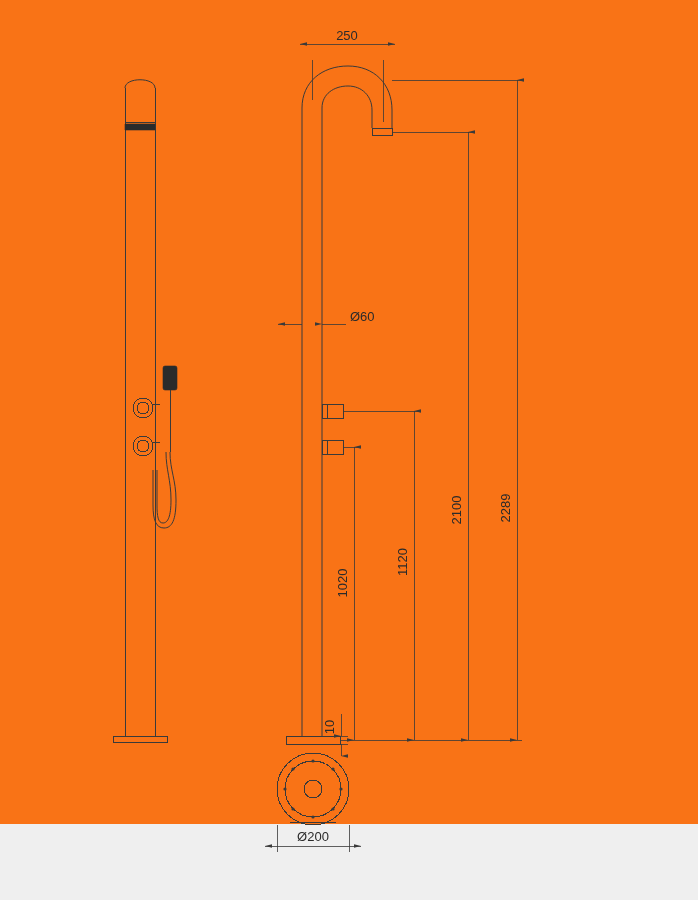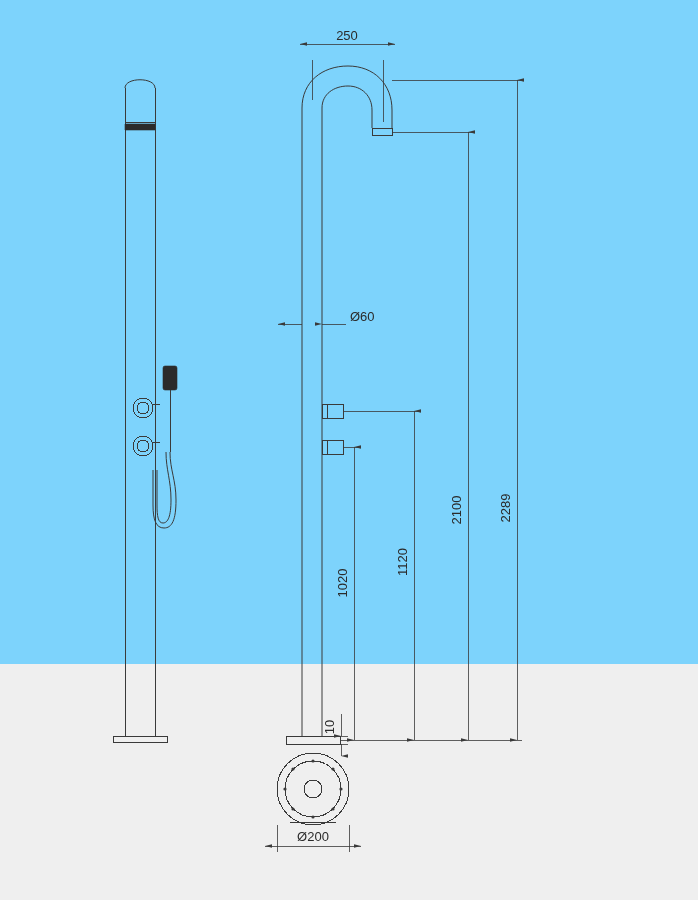--- a/index.html
+++ b/index.html
@@ -9,22 +9,22 @@
   }
   body {
     width: 698px;
     height: 900px;
     font-family: "Liberation Sans", sans-serif;
     overflow: hidden;
   }
   #drawing-root {
     position: relative;
     width: 698px;
-    height: 664px;
-    background: #7dd3fc;
+    height: 824px;
+    background: #f97316;
   }
   svg.tech-drawing {
     display: block;
     width: 698px;
     height: 900px;
   }
   .ln {
     stroke: #3a3a3a;
     stroke-width: 1;
     fill: none;

